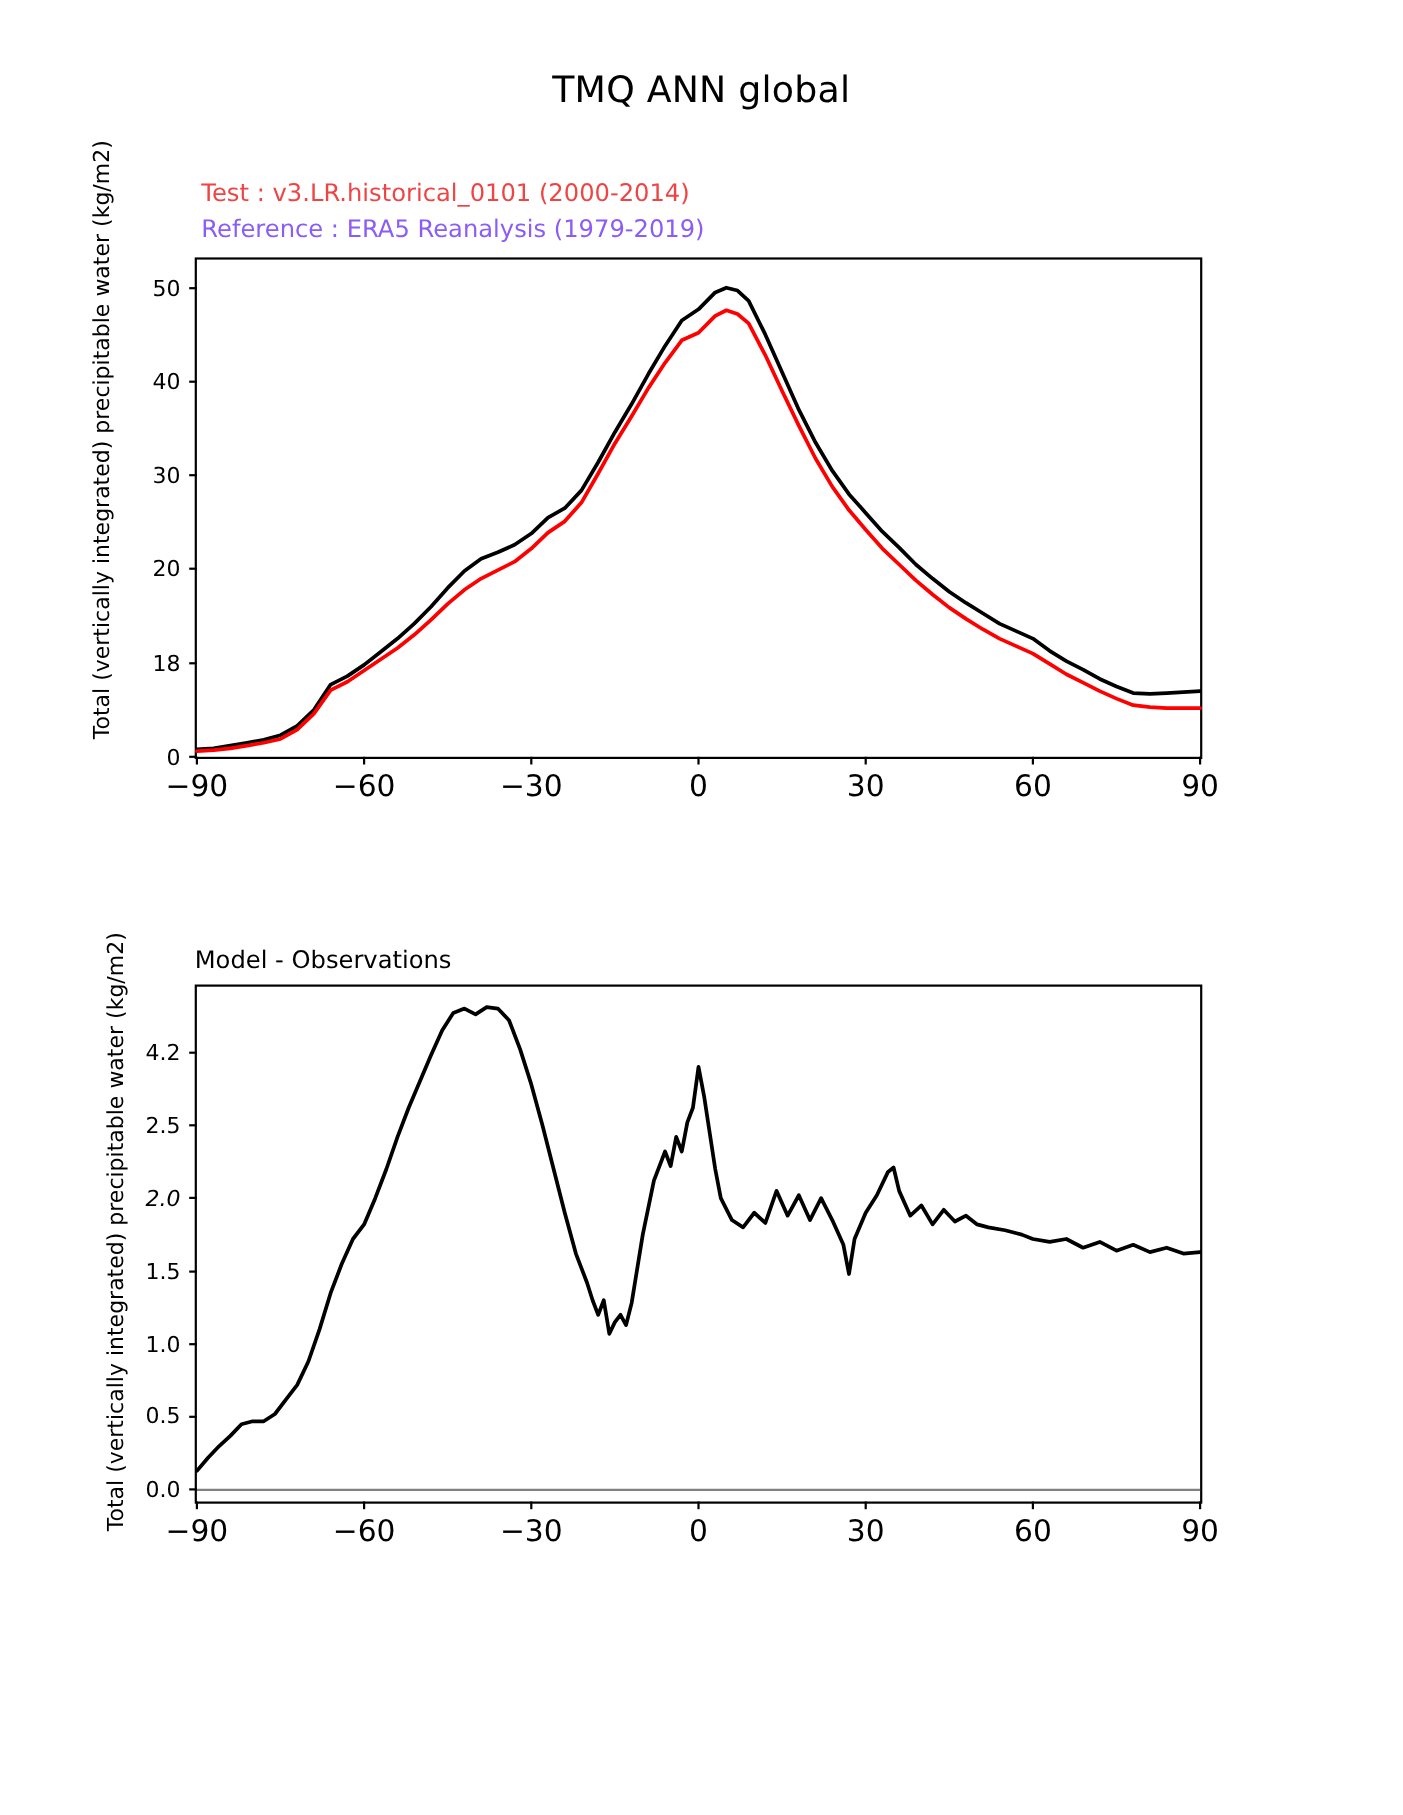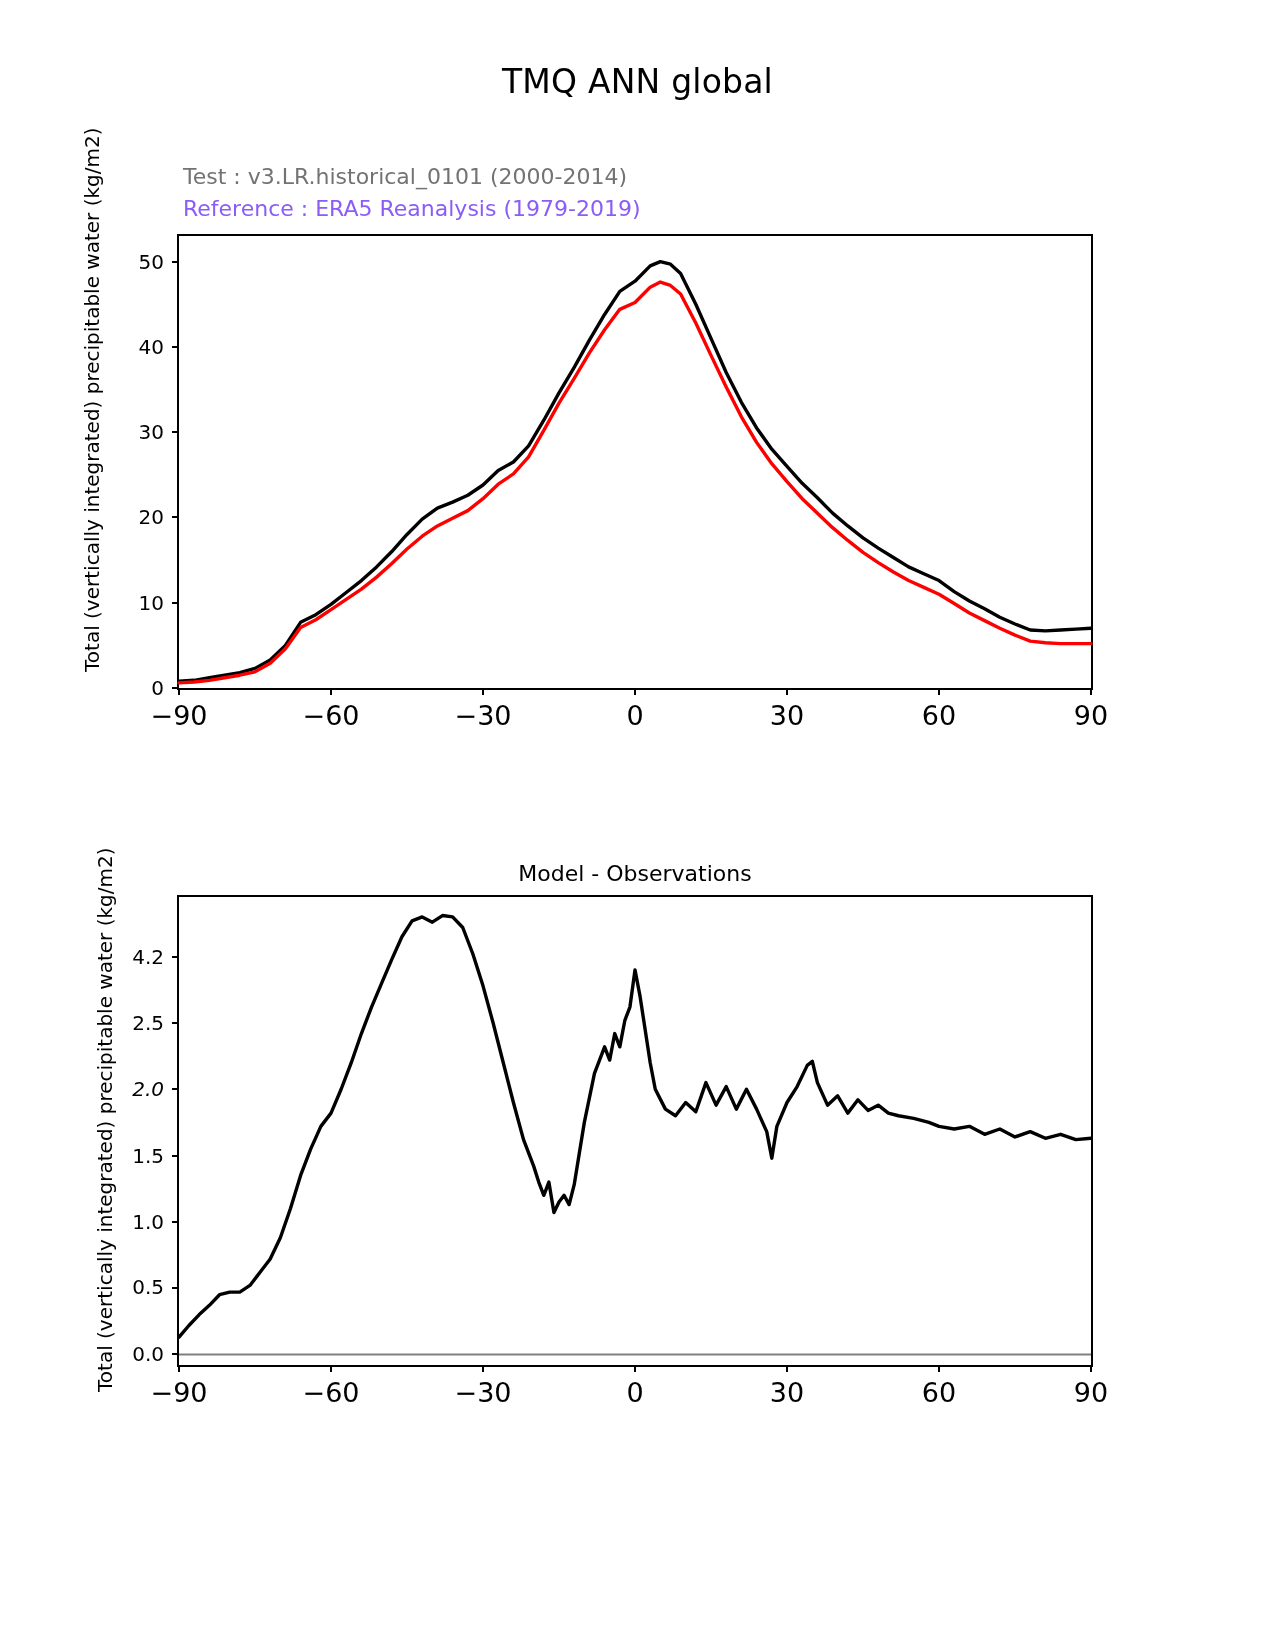--- a/index.html
+++ b/index.html
@@ -33,21 +33,21 @@
     left: 0;
     top: 150px;
     width: 1275px;
     height: 610px;
   }
   .legend-test {
     position: absolute;
     left: 183px;
     top: 14px;
     font-size: 22px;
-    color: #737373;
+    color: #ef4444;
     white-space: nowrap;
   }
   .legend-ref {
     position: absolute;
     left: 183px;
     top: 46px;
     font-size: 22px;
     color: #8b5cf6;
     white-space: nowrap;
   }
@@ -107,21 +107,20 @@
     left: 0;
     top: 855px;
     width: 1275px;
     height: 560px;
   }
   .panel2-title {
     position: absolute;
     left: 177px;
     top: 6px;
     width: 916px;
-    text-align: center;
     font-size: 22px;
   }
   .ylabel2 {
     position: absolute;
     left: -165px;
     top: 255px;
     width: 540px;
     text-align: center;
     font-size: 20px;
     transform: rotate(-90deg);
@@ -169,21 +168,21 @@
       <div class="tick-label-x" style="left: 635px; top: 550px;">0</div>
       <div class="tick-mark-x" style="left: 786px; top: 538px;"></div>
       <div class="tick-label-x" style="left: 787px; top: 550px;">30</div>
       <div class="tick-mark-x" style="left: 938px; top: 538px;"></div>
       <div class="tick-label-x" style="left: 939px; top: 550px;">60</div>
       <div class="tick-mark-x" style="left: 1090px; top: 538px;"></div>
       <div class="tick-label-x" style="left: 1091px; top: 550px;">90</div>
       <div class="tick-mark-y" style="left: 172px; top: 537px;"></div>
       <div class="tick-label-y" style="left: 69px; width: 95px; top: 538px;">0</div>
       <div class="tick-mark-y" style="left: 172px; top: 451.717px;"></div>
-      <div class="tick-label-y" style="left: 69px; width: 95px; top: 452.717px;">10</div>
+      <div class="tick-label-y" style="left: 69px; width: 95px; top: 452.717px;">18</div>
       <div class="tick-mark-y" style="left: 172px; top: 366.434px;"></div>
       <div class="tick-label-y" style="left: 69px; width: 95px; top: 367.434px;">20</div>
       <div class="tick-mark-y" style="left: 172px; top: 281.151px;"></div>
       <div class="tick-label-y" style="left: 69px; width: 95px; top: 282.151px;">30</div>
       <div class="tick-mark-y" style="left: 172px; top: 195.868px;"></div>
       <div class="tick-label-y" style="left: 69px; width: 95px; top: 196.868px;">40</div>
       <div class="tick-mark-y" style="left: 172px; top: 110.585px;"></div>
       <div class="tick-label-y" style="left: 69px; width: 95px; top: 111.585px;">50</div>
     </div>
 </div>

